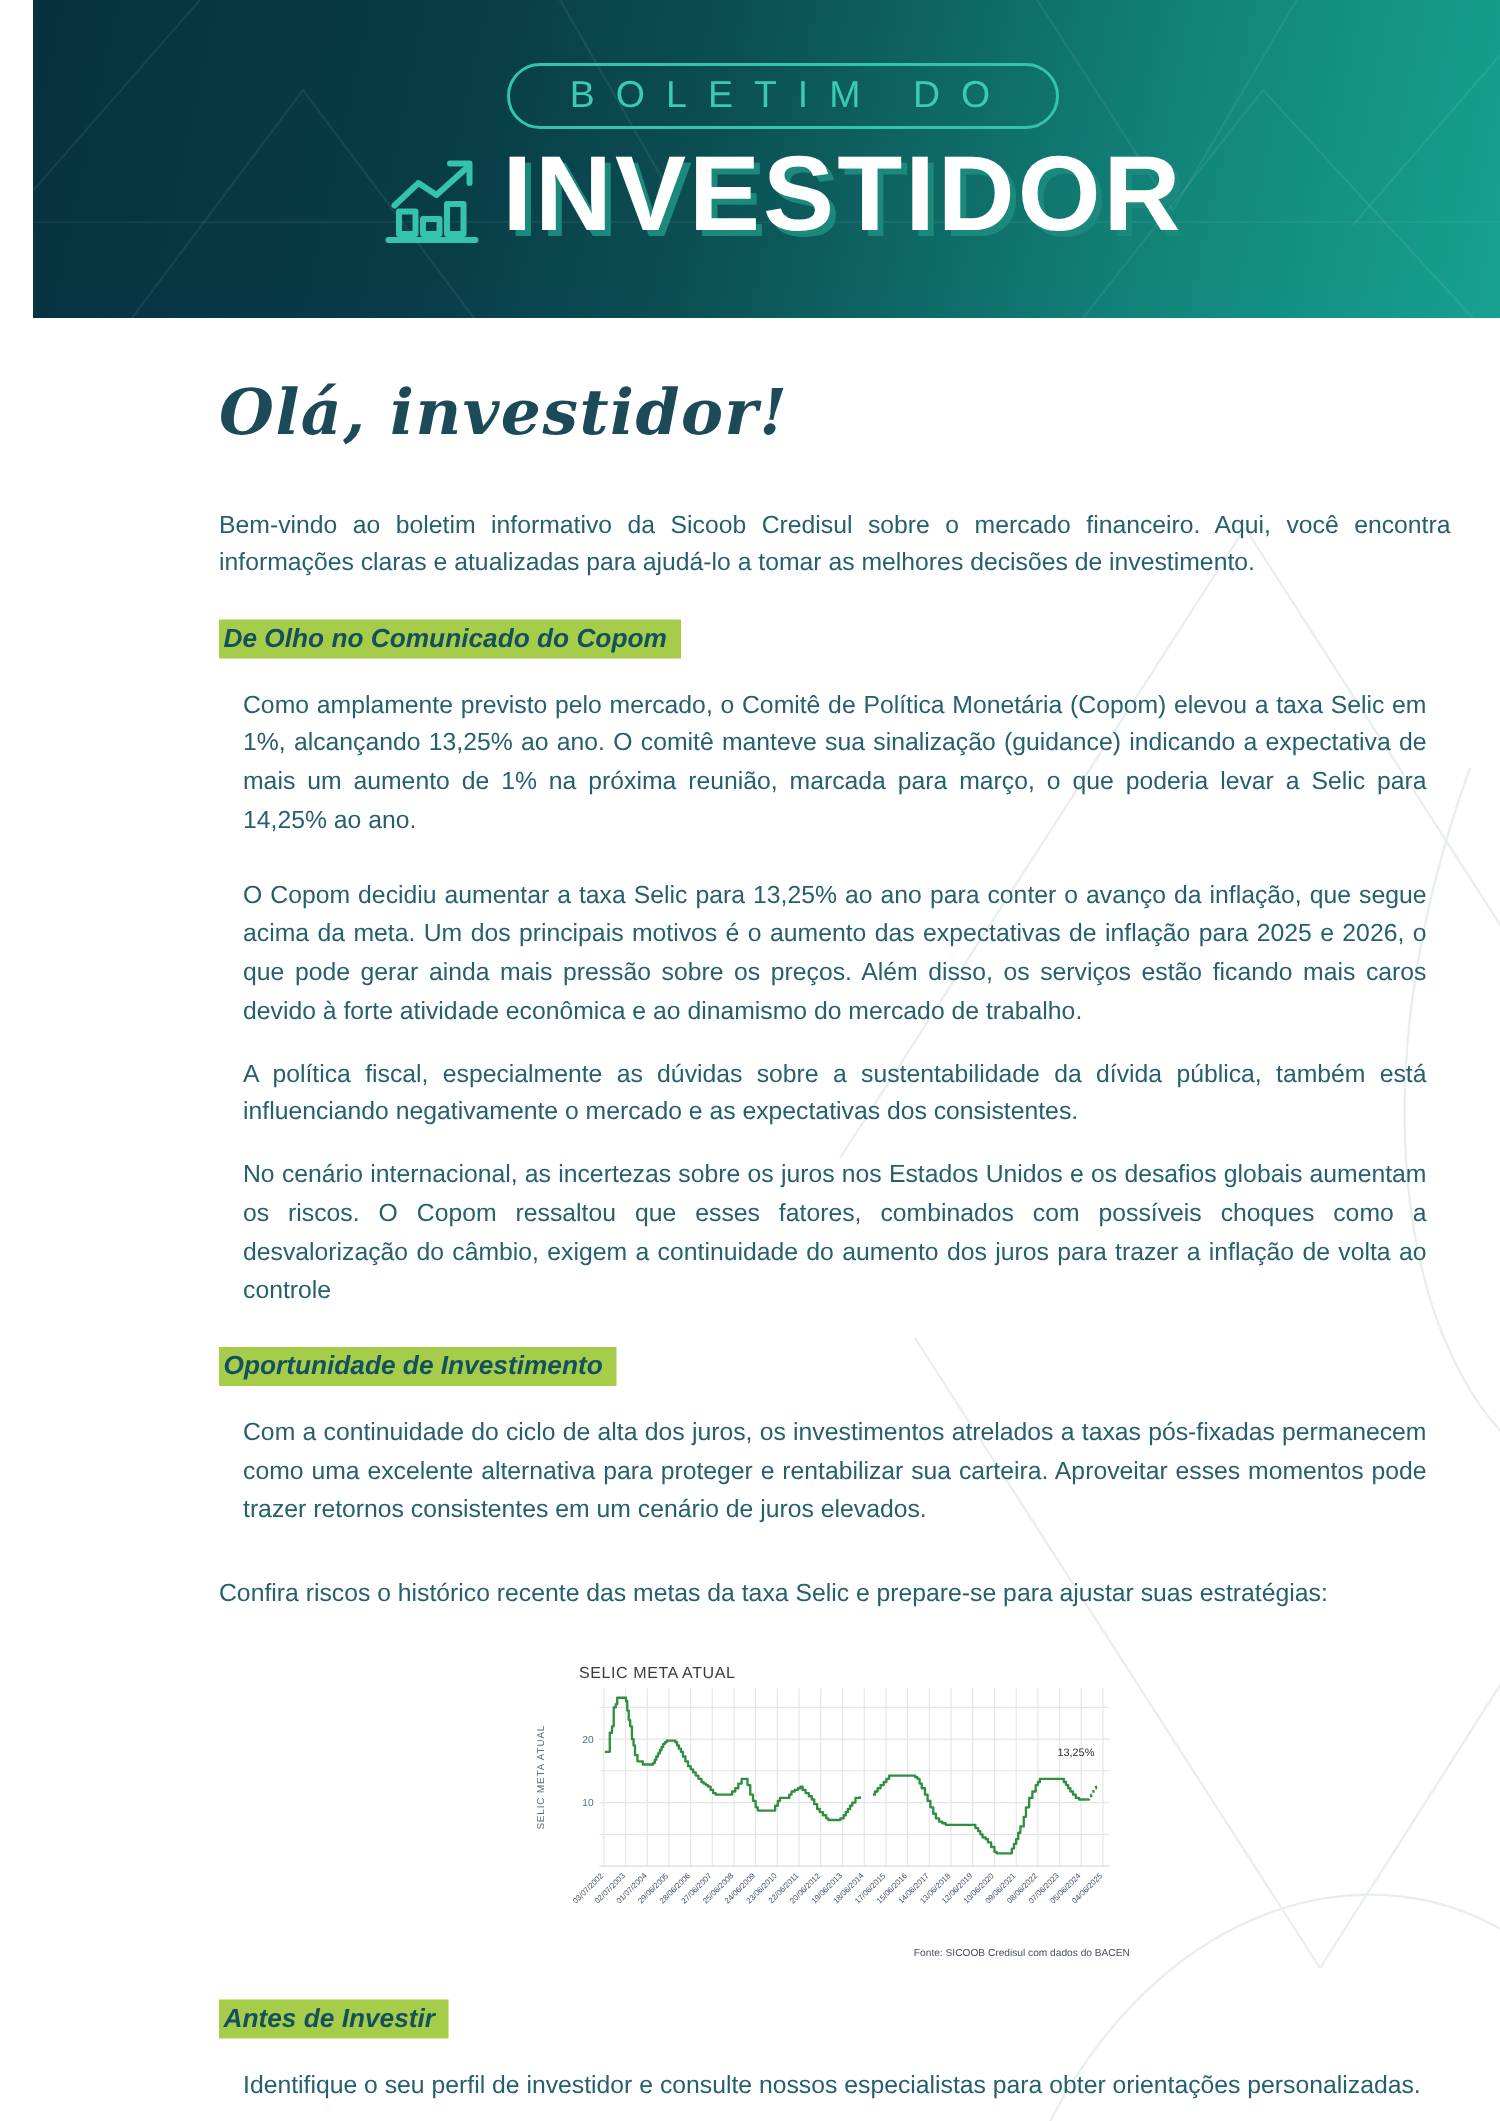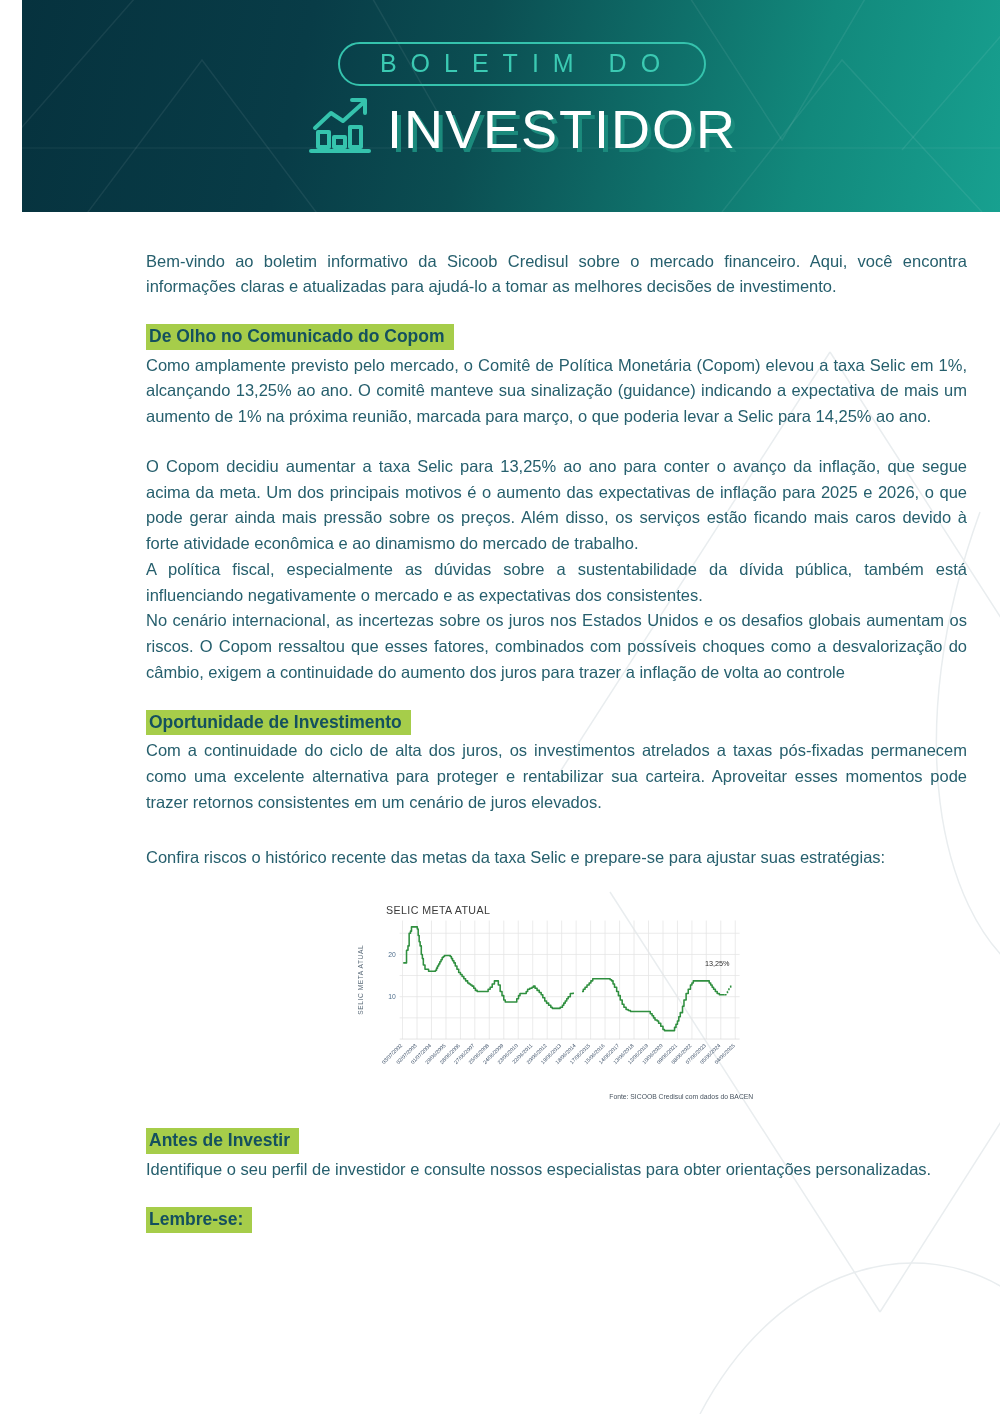--- a/index.html
+++ b/index.html
@@ -7,32 +7,32 @@
         font-family:"Liberation Sans",sans-serif;padding-left:22px;}
   
   .masthead{position:relative;height:212px;
     background:linear-gradient(102deg,#06323e 0%,#083c47 28%,#0b4e52 45%,#12897c 78%,#18a392 100%);}
   .masthead-deco{position:absolute;inset:0;width:100%;height:100%;}
   .mast-inner{position:relative;height:100%;display:flex;flex-direction:column;align-items:center;
     justify-content:flex-start;padding-top:42px;box-sizing:border-box;}
   .kicker-pill{border:2.5px solid #35c3ad;border-radius:999px;color:#3bcab3;
     font-size:25px;font-weight:500;letter-spacing:14px;padding:7px 30px 8px 40px;line-height:1;}
   .title-row{display:flex;align-items:flex-end;gap:14px;margin-top:8px;}
-  .mast-title{color:#ffffff;font-size:54px;font-weight:400;letter-spacing:2px;line-height:1;
+  .mast-title{color:#ffffff;font-size:71px;font-weight:700;letter-spacing:2px;line-height:1;
     text-shadow:4px 4px 0 #1b8a7c;}
   
   .body-deco{position:absolute;left:0;top:212px;width:1000px;height:1202px;pointer-events:none;}
   .content{position:relative;margin:0 55px 0 124px;padding-top:20px;color:#265f6d;
     font-size:16.5px;line-height:1.56;text-align:justify;}
   h1.greeting{font-family:"DejaVu Serif",serif;font-style:italic;font-weight:800;
     color:#1c4a59;font-size:42px;margin:10px 0 30px;letter-spacing:1px;text-align:left;}
   .section{margin-top:24px;}
   .hl-heading{display:inline-block;background:#a6cd4a;color:#14505e;font-weight:700;
-    font-size:17.5px;line-height:1.3;padding:1px 9px 2px 3px;margin:0 0 3px;}
-  .section p{margin:0;}
+    font-style:italic;font-size:17.5px;line-height:1.3;padding:1px 9px 2px 3px;margin:0 0 3px;}
+  .section p{margin:16px;}
   .lead{margin:30px 0 0;}
   
   figure.chart{margin:34px auto 4px;width:408px;}
   .chart svg{display:block;width:408px;height:auto;}
   .grid{stroke:#e5e5e5;stroke-width:0.8;fill:none;}
   .axisline{stroke:#dcdcdc;stroke-width:0.8;}
   .sline{fill:none;stroke-width:1.6;stroke-linejoin:round;}
   .dotted{stroke-dasharray:2,2.6;}
   .xtick{font-size:5.4px;fill:#3d5068;text-anchor:end;font-family:"Liberation Sans",sans-serif;}
   .ytick{font-size:7px;fill:#4e6d8c;text-anchor:end;}
@@ -81,20 +81,21 @@
         <path d="M830 140 L1010 420"></path>
       <path d="M610 680 L880 1100"></path>
         <path d="M880 1100 L1020 880"></path>
       <path d="M980 300 C 900 520, 940 700, 1020 760"></path>
       <path d="M700 1202 C 780 1050, 920 1020, 1010 1080"></path>
     </g>
   </svg>
 
   <main class="content">
 
+    <h1 class="greeting">Olá, investidor!</h1>
 
     <p>Bem-vindo ao boletim informativo da Sicoob Credisul sobre o mercado financeiro. Aqui, você encontra informações claras e atualizadas para ajudá-lo a tomar as melhores decisões de investimento.</p>
 
     <section class="section">
       <h2 class="hl-heading">De Olho no Comunicado do Copom</h2>
       <p>Como amplamente previsto pelo mercado, o Comitê de Política Monetária (Copom) elevou a taxa Selic em 1%, alcançando 13,25% ao ano. O comitê manteve sua sinalização (guidance) indicando a expectativa de mais um aumento de 1% na próxima reunião, marcada para março, o que poderia levar a Selic para 14,25% ao ano.</p>
     </section>
 
     <section class="section">
       <p>O Copom decidiu aumentar a taxa Selic para 13,25% ao ano para conter o avanço da inflação, que segue acima da meta. Um dos principais motivos é o aumento das expectativas de inflação para 2025 e 2026, o que pode gerar ainda mais pressão sobre os preços. Além disso, os serviços estão ficando mais caros devido à forte atividade econômica e ao dinamismo do mercado de trabalho.</p>

